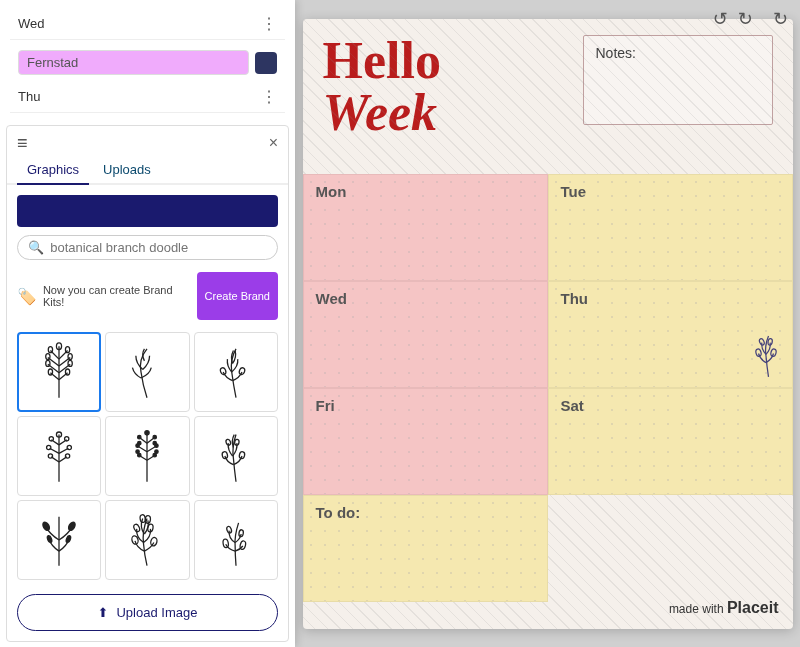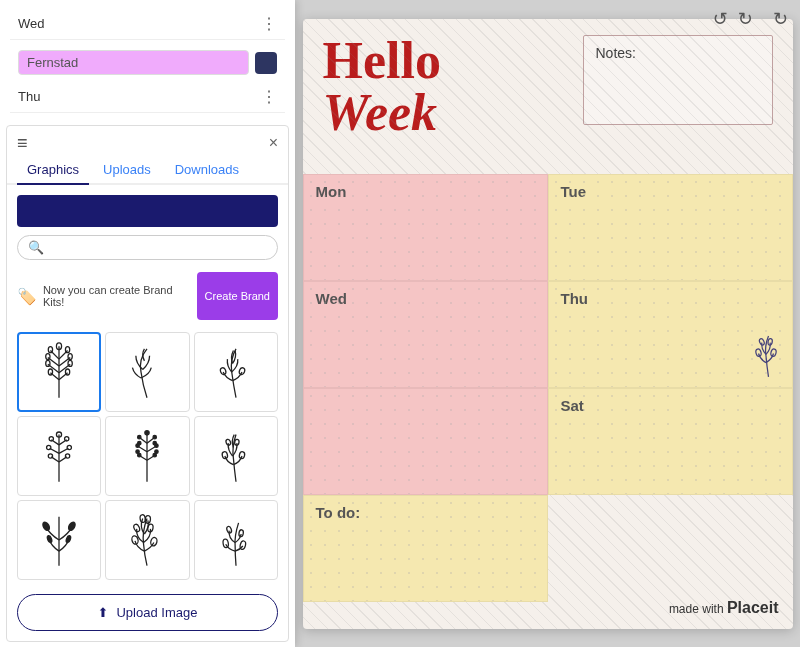--- a/index.html
+++ b/index.html
@@ -101,21 +101,21 @@
       border-bottom: 2px solid #eee;
       padding: 0 10px;
       gap: 4px;
     }
     .tab {
       padding: 6px 10px;
       font-size: 13px;
       cursor: pointer;
       border: none;
       background: none;
-      color: #3b82f6;
+      color: #0c4a6e;
     }
     .tab.active {
       color: #1a1a6e;
       font-weight: 400;
       border-bottom: 2px solid #1a1a6e;
       margin-bottom: -2px;
     }
 
     
     .search-area {
@@ -379,27 +379,27 @@
 
   <div class="sub-panel">
     <div class="sub-panel-header">
       <span class="sub-panel-lines">≡</span>
       <button class="close-btn">×</button>
     </div>
 
     <div class="tabs">
       <button class="tab active">Graphics</button>
       <button class="tab">Uploads</button>
-      <button class="tab">Downloads</button>
     </div>
 
     <div class="search-area">
       <div class="dark-bar"></div>
       <div class="search-box">
         <span class="search-icon">🔍</span>
+        <input class="search-input" type="text" placeholder="botanical branch doodle" style="">
       </div>
     </div>
 
     <div class="brand-banner">
       <span class="brand-icon">🏷️</span>
       <span>Now you can create Brand Kits!</span>
       <button class="create-brand-btn">Create Brand</button>
     </div>
 
     <div class="graphics-grid">
@@ -612,20 +612,21 @@
         <path d="M17 28 Q23 22 22 14"></path>
         <ellipse cx="8" cy="26" rx="3" ry="4.5" transform="rotate(-15 8 26)"></ellipse>
         <ellipse cx="26" cy="26" rx="3" ry="4.5" transform="rotate(15 26 26)"></ellipse>
         <ellipse cx="12" cy="13" rx="2.5" ry="4" transform="rotate(-25 12 13)"></ellipse>
         <ellipse cx="22" cy="13" rx="2.5" ry="4" transform="rotate(10 22 13)"></ellipse>
       </svg>
     </div>
 
     <div class="day-cell pink">
       <div class="dotted-bg"></div>
+      <div class="day-label-cell">Fri</div>
     </div>
 
     <div class="day-cell yellow">
       <div class="dotted-bg"></div>
       <div class="day-label-cell">Sat</div>
     </div>
 
 
     <div class="day-cell yellow">
       <div class="dotted-bg"></div>

